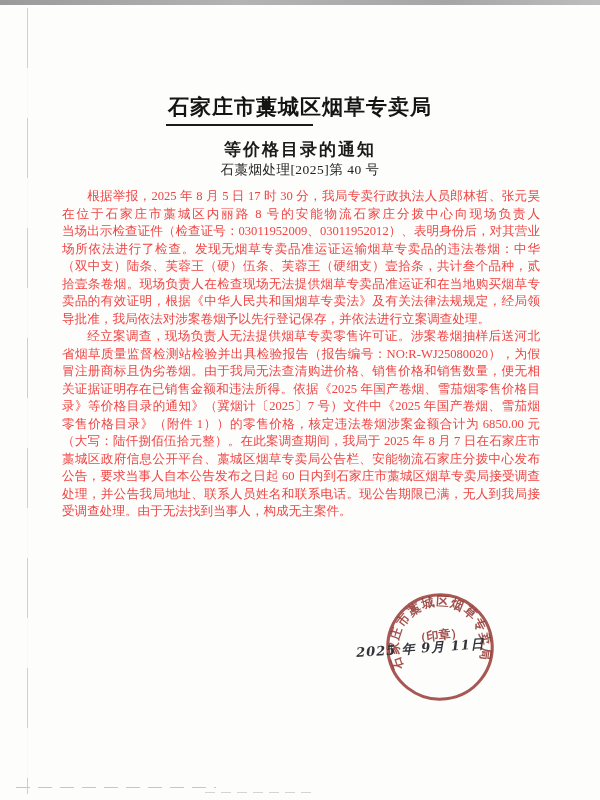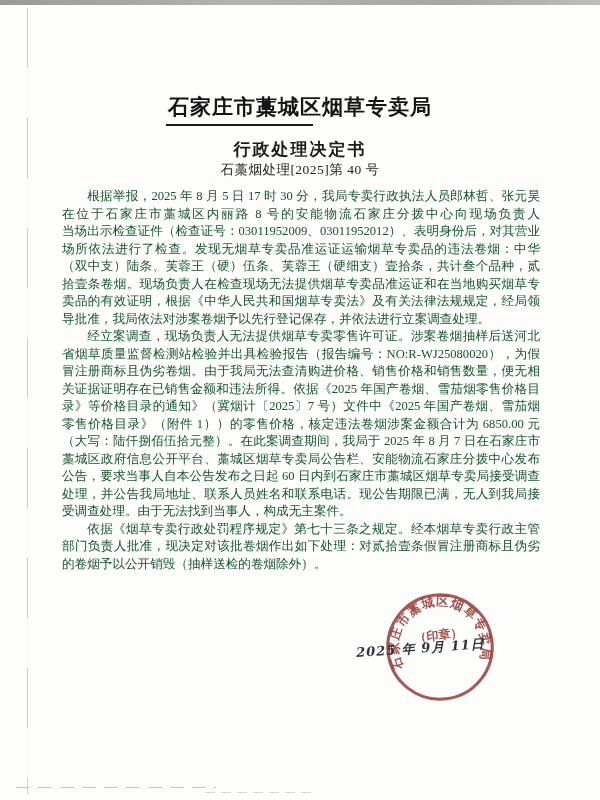--- a/index.html
+++ b/index.html
@@ -51,21 +51,21 @@
   .doc-number {
     text-align: center;
     font-size: 13.5px; color: #222;
     letter-spacing: 0.5px;
   }
   .doc-body {
     margin: 9px 60px 0 62px;
     font-size: 12.6px;
     line-height: 17.5px;
     text-align: justify;
-    color: #14532d;
+    color: #ef4444;
   }
   .doc-body p { margin: 0; text-indent: 2em; }
   .seal {
     position: absolute; left: 382px; top: 589px;
     width: 116px; height: 116px;
     transform: rotate(-7deg);
     opacity: 0.92;
   }
   .seal svg { display: block; }
   .seal-date {
@@ -85,28 +85,27 @@
 <div>
 
   <div class="scan-top-bar"></div>
   <div class="scan-left-line"></div>
   <div class="scan-scratch-1"></div>
   <div class="scan-scratch-2"></div>
 
   <h1 class="doc-title">石家庄市藁城区烟草专卖局</h1>
   <div class="title-underline"></div>
 
-  <h2 class="doc-subtitle">行政处理决定书</h2>
+  <h2 class="doc-subtitle">等价格目录的通知</h2>
 
   <div class="doc-number">石藁烟处理[2025]第 40 号</div>
 
   <div class="doc-body">
     <p>根据举报，2025 年 8 月 5 日 17 时 30 分，我局专卖行政执法人员郎林哲、张元昊在位于石家庄市藁城区内丽路 8 号的安能物流石家庄分拨中心向现场负责人　　　　　　　当场出示检查证件（检查证号：03011952009、03011952012）、表明身份后，对其营业场所依法进行了检查。发现无烟草专卖品准运证运输烟草专卖品的违法卷烟：中华（双中支）陆条、芙蓉王（硬）伍条、芙蓉王（硬细支）壹拾条，共计叁个品种，贰拾壹条卷烟。现场负责人在检查现场无法提供烟草专卖品准运证和在当地购买烟草专卖品的有效证明，根据《中华人民共和国烟草专卖法》及有关法律法规规定，经局领导批准，我局依法对涉案卷烟予以先行登记保存，并依法进行立案调查处理。</p>
     <p>经立案调查，现场负责人无法提供烟草专卖零售许可证。涉案卷烟抽样后送河北省烟草质量监督检测站检验并出具检验报告（报告编号：NO:R-WJ25080020），为假冒注册商标且伪劣卷烟。由于我局无法查清购进价格、销售价格和销售数量，便无相关证据证明存在已销售金额和违法所得。依据《2025 年国产卷烟、雪茄烟零售价格目录》等价格目录的通知》（冀烟计〔2025〕7 号）文件中《2025 年国产卷烟、雪茄烟零售价格目录》（附件 1））的零售价格，核定违法卷烟涉案金额合计为 6850.00 元（大写：陆仟捌佰伍拾元整）。在此案调查期间，我局于 2025 年 8 月 7 日在石家庄市藁城区政府信息公开平台、藁城区烟草专卖局公告栏、安能物流石家庄分拨中心发布公告，要求当事人自本公告发布之日起 60 日内到石家庄市藁城区烟草专卖局接受调查处理，并公告我局地址、联系人员姓名和联系电话。现公告期限已满，无人到我局接受调查处理。由于无法找到当事人，构成无主案件。</p>
-    <p>依据《烟草专卖行政处罚程序规定》第七十三条之规定。经本烟草专卖行政主管部门负责人批准，现决定对该批卷烟作出如下处理：对贰拾壹条假冒注册商标且伪劣的卷烟予以公开销毁（抽样送检的卷烟除外）。</p>
   </div>
 
   <div class="seal">
     <svg viewBox="0 0 120 120" width="116" height="116">
       <circle cx="60" cy="60" r="54" fill="none" stroke="#8d2a26" stroke-width="3.2" opacity="0.85"></circle>
       <path id="sealArc" d="M 21,78.2 A 43 43 0 1 1 99,78.2" fill="none"></path>
       <text font-size="13" fill="#8d2a26" letter-spacing="1.2" font-family="DejaVu Sans, Liberation Sans, sans-serif" font-weight="700" opacity="0.88">
         <textPath href="#sealArc" startOffset="2">石家庄市藁城区烟草专卖局</textPath>
       </text>
       <text x="60" y="52" text-anchor="middle" font-size="12.5" fill="#8d2a26" opacity="0.9" font-family="DejaVu Sans, Liberation Sans, sans-serif" font-weight="700">（印章）</text>

